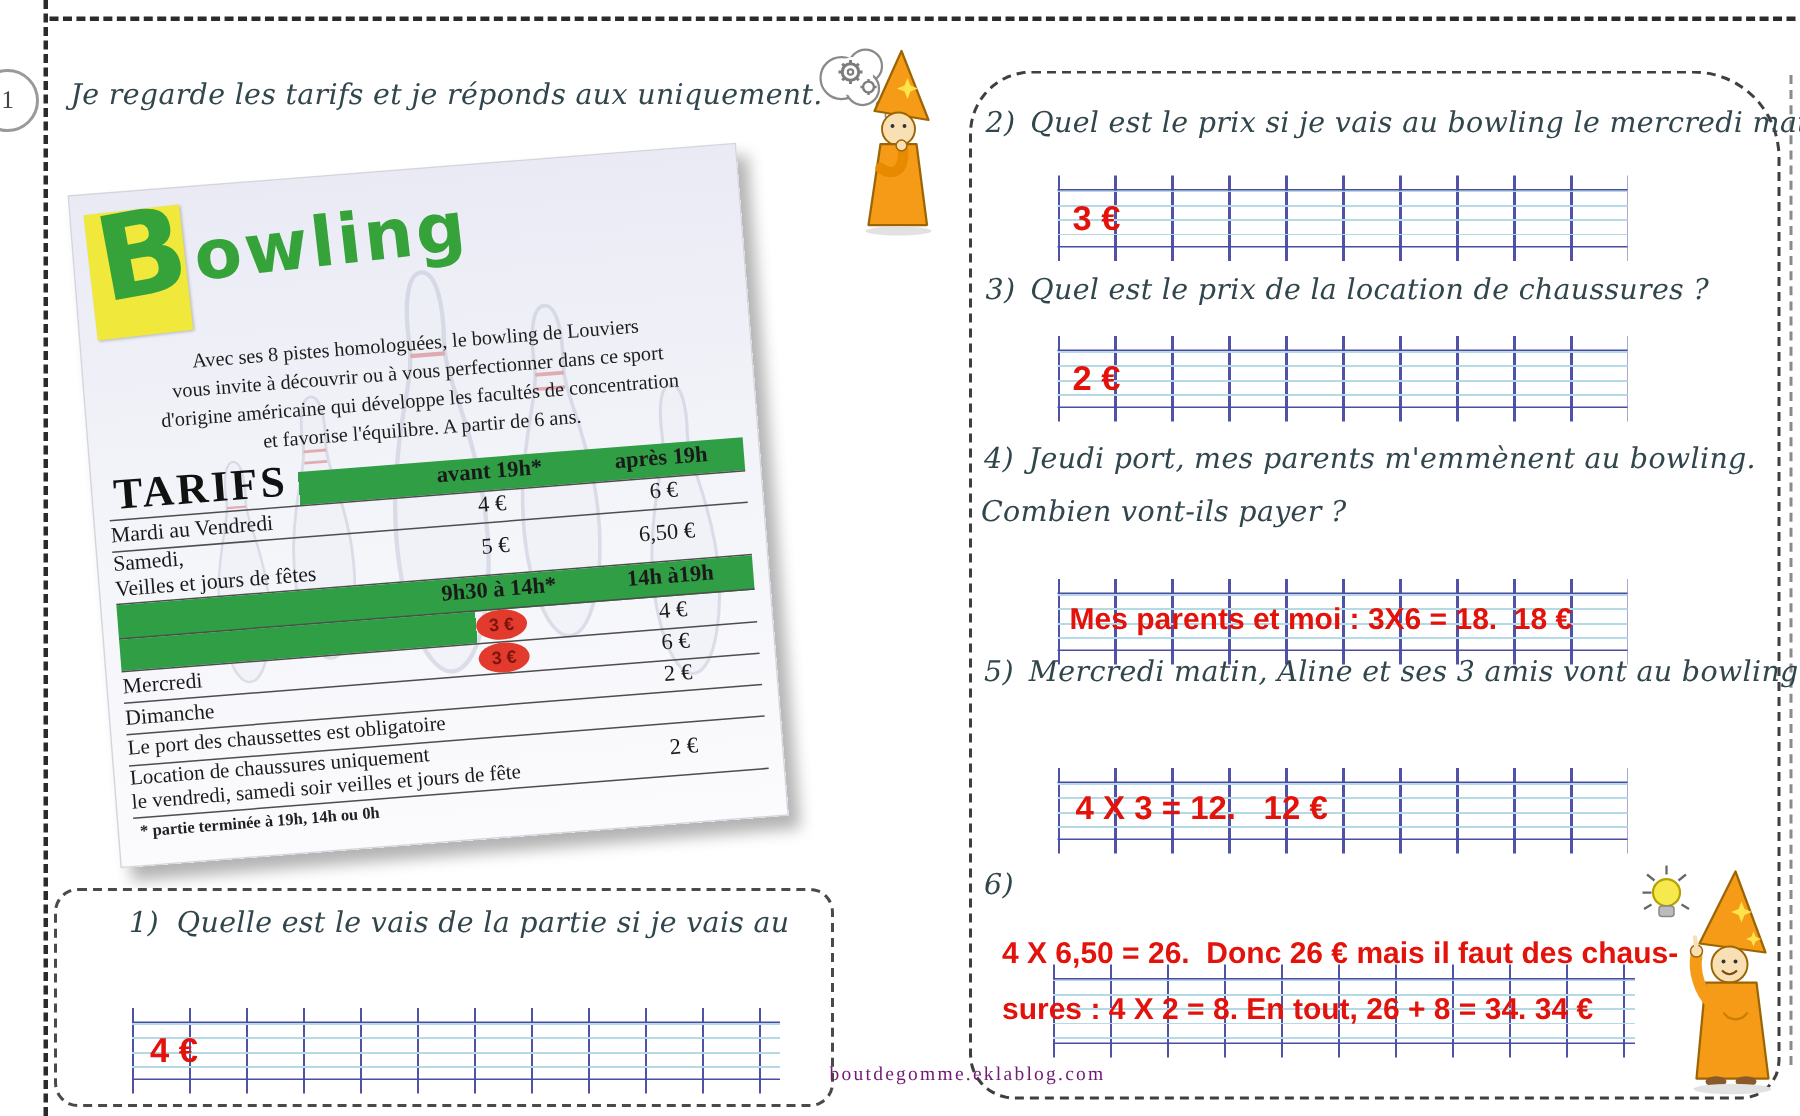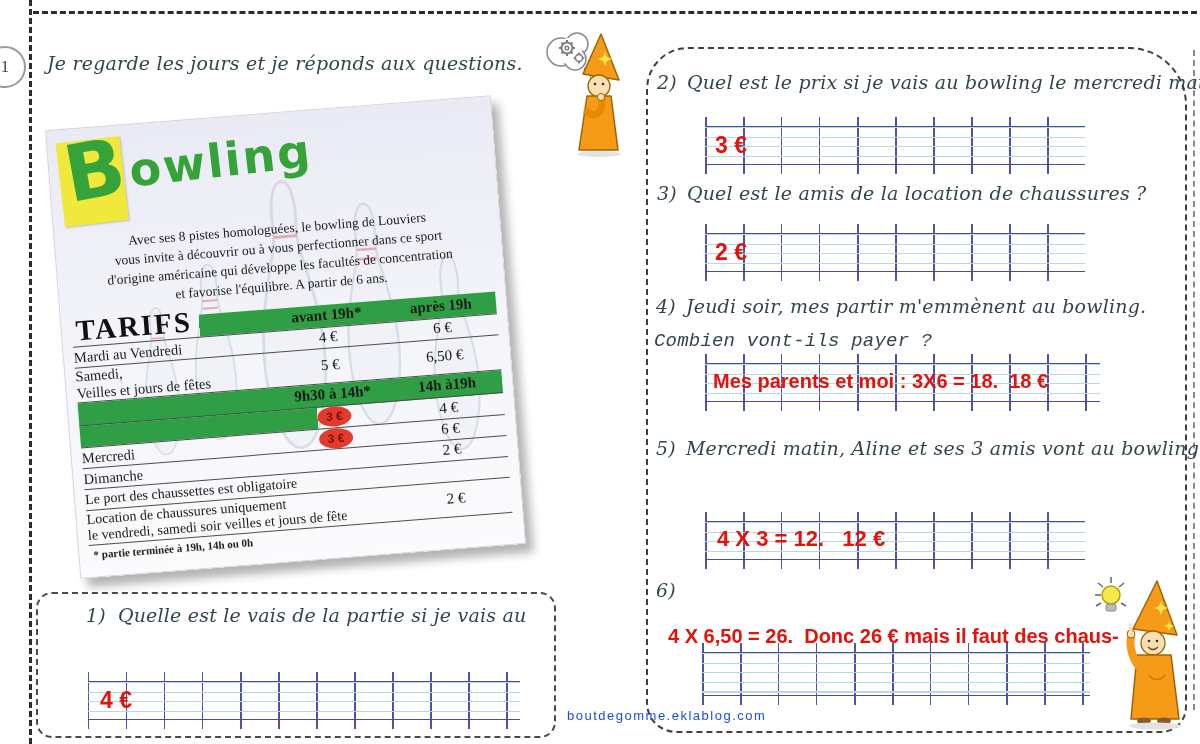--- a/index.html
+++ b/index.html
@@ -55,36 +55,36 @@
      background:repeating-linear-gradient(180deg,#b6d9e6 0 1.2px,transparent 1.2px 9.6px);}
   .ans{position:absolute;font-family:"Liberation Sans",sans-serif;font-weight:bold;color:#e3120b;
        white-space:pre;z-index:3;}
   
   .q1box{position:absolute;left:36px;top:592px;width:520px;height:146px;border:2.5px dashed #4a4a4a;
          border-radius:16px;background:#fff;box-sizing:border-box;z-index:2;}
   
   .panel{position:absolute;left:646px;top:47px;width:541px;height:686px;border:2.5px dashed #3f3f3f;
          border-radius:42px 58px 26px 30px;box-sizing:border-box;background:#fff;z-index:1;}
   .qline{position:absolute;display:flex;gap:10px;}
-  .watermark{position:absolute;left:567px;top:708px;font-family:Liberation Sans, sans-serif;
-             font-size:13px;color:#1d4ed8;letter-spacing:1.5px;z-index:3;}
+  .watermark{position:absolute;left:553px;top:708px;font-family:Liberation Serif, serif;
+             font-size:13px;color:#701a75;letter-spacing:1.5px;z-index:3;}
   .gnome{position:absolute;}
 </style>
 </head>
 <body>
 
 <div class="page">
 
   <div class="dash-top"></div>
   <div class="dash-left"></div>
   <div class="dash-right"></div>
 
   <div class="badge">1</div>
 
-  <div class="cursive instruction">Je regarde les jours et je réponds aux questions.</div>
+  <div class="cursive instruction">Je regarde les tarifs et je réponds aux uniquement.</div>
 
   <svg class="gnome" style="left:543px;top:30px;" width="88" height="128" viewBox="0 0 88 128">
     <g>
       <circle cx="18" cy="22" r="14" fill="#fff" stroke="#8a8a8a" stroke-width="1.5"></circle>
       <circle cx="34" cy="14" r="11" fill="#fff" stroke="#8a8a8a" stroke-width="1.5"></circle>
       <circle cx="32" cy="29" r="11" fill="#fff" stroke="#8a8a8a" stroke-width="1.5"></circle>
       <circle cx="26" cy="21" r="13" fill="#fff"></circle>
       <circle cx="44" cy="40" r="2.6" fill="#fff" stroke="#8a8a8a" stroke-width="1.2"></circle>
       <circle cx="49" cy="47" r="1.8" fill="#fff" stroke="#8a8a8a" stroke-width="1"></circle>
     </g>
@@ -229,48 +229,49 @@
     <div class="qline cursive" style="left:9px;top:22px;">
       <span>2)</span>
       <span>Quel est le prix si je vais au bowling le mercredi matin ?</span>
     </div>
     <div class="seyes" style="left:57px;top:68px;width:380px;height:57px;">
       <div class="ans" style="left:10px;top:15px;font-size:23px;">3 €</div>
     </div>
 
     <div class="qline cursive" style="left:9px;top:133px;">
       <span>3)</span>
-      <span>Quel est le amis de la location de chaussures ?</span>
+      <span>Quel est le prix de la location de chaussures ?</span>
     </div>
     <div class="seyes" style="left:57px;top:175px;width:380px;height:57px;">
       <div class="ans" style="left:10px;top:15px;font-size:23px;">2 €</div>
     </div>
 
     <div class="qline cursive" style="left:8px;top:246px;">
       <span>4)</span>
-      <span>Jeudi soir, mes partir  m'emmènent au bowling.</span>
-    </div>
-    <div class="cursive" style="position:absolute;left:6px;top:281px;font-family:Liberation Mono, monospace;">Combien vont-ils payer ?</div>
-    <div class="seyes" style="left:57px;top:305px;width:380px;height:57px;padding-left:15px;">
+      <span>Jeudi port, mes parents  m'emmènent au bowling.</span>
+    </div>
+    <div class="cursive" style="position:absolute;left:6px;top:281px;">Combien vont-ils payer ?</div>
+    <div class="seyes" style="left:57px;top:337px;width:380px;height:57px;">
       <div class="ans" style="left:8px;top:16px;font-size:20px;">Mes parents et moi : 3X6 = 18.  18 €</div>
     </div>
 
     <div class="qline cursive" style="left:8px;top:388px;">
       <span>5)</span>
       <span>Mercredi matin, Aline et ses 3 amis vont au bowling.</span>
     </div>
     <div class="seyes" style="left:57px;top:463px;width:380px;height:57px;">
       <div class="ans" style="left:12px;top:14px;font-size:22px;">4 X 3 = 12.   12 €</div>
     </div>
 
     <div class="qline cursive" style="left:8px;top:530px;">
       <span>6)</span>
     </div>
     <div class="seyes" style="left:54px;top:594px;width:388px;height:62px;"></div>
     <div class="ans" style="left:20px;top:576px;font-size:20px;">4 X 6,50 = 26.  Donc 26 € mais il faut des chaus-</div>
+    <div class="ans" style="left:20px;top:613px;font-size:20px;">sures : 4 X 2 = 8. En tout, 26 + 8 = 34. 34 €</div>
 
     <svg class="gnome" style="left:443px;top:526px;z-index:4;" width="100" height="158" viewBox="0 0 100 158">
       <g>
         <g stroke="#666" stroke-width="1.5">
           <line x1="20" y1="2" x2="20" y2="8"></line>
             <line x1="4" y1="20" x2="10" y2="20"></line>
           <line x1="7" y1="8" x2="12" y2="12"></line>
             <line x1="33" y1="8" x2="28" y2="12"></line>
           <line x1="5" y1="31" x2="10" y2="28"></line>
             <line x1="35" y1="31" x2="30" y2="28"></line>

